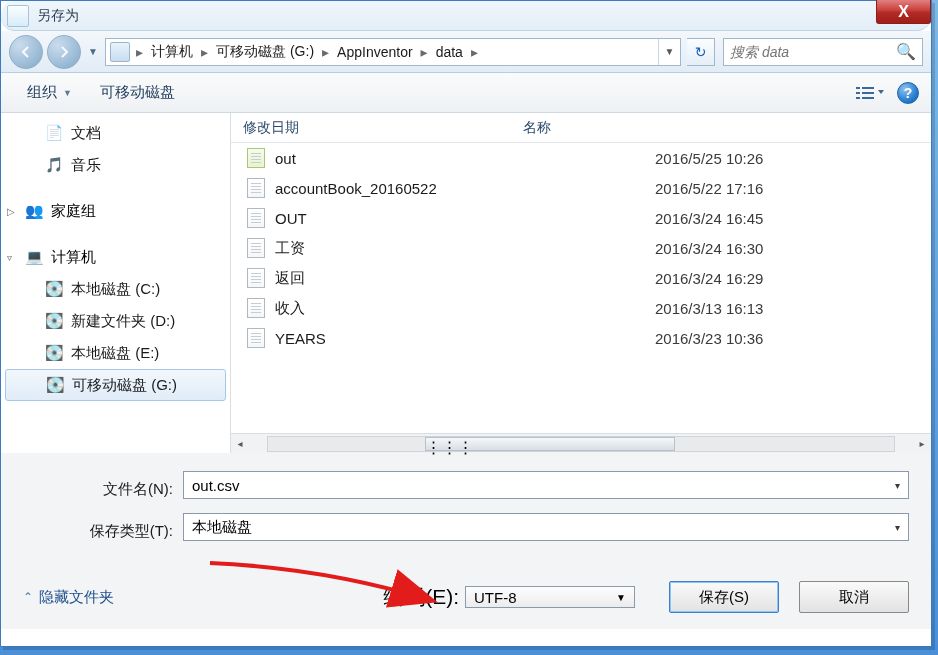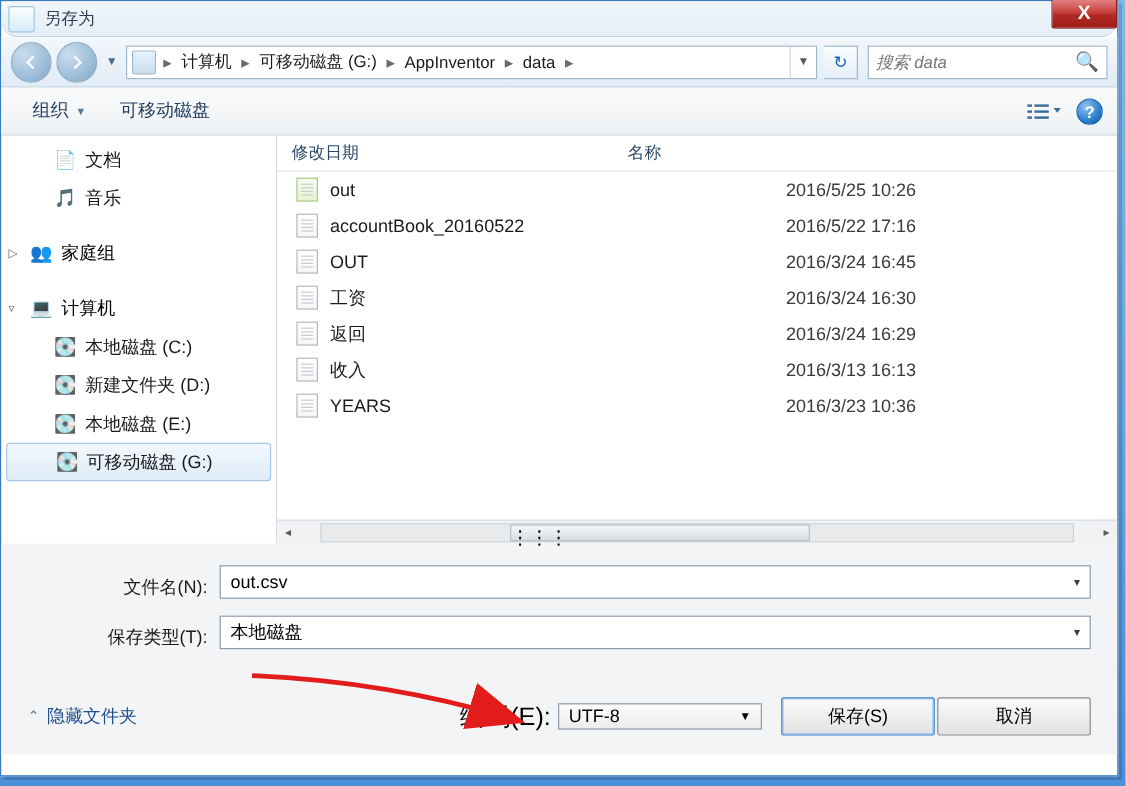--- a/index.html
+++ b/index.html
@@ -70,21 +70,21 @@
 .form-row .field .dd2 { font-size: 10px; color: #3a3a3a; margin-left: auto; }
 
 .footer { display: flex; align-items: center; padding: 12px 22px 16px 22px; background: #f2f4f6; }
 .footer .hide-link { font-size: 15px; color: #1e4e8c; cursor: pointer; display: flex; align-items: center; }
 .footer .hide-link .hicon { font-size: 12px; margin-right: 6px; color: #5a7a9a; }
 .footer .spacer2 { flex: 1; }
 .enc-row { display: flex; align-items: center; margin-right: 14px; }
 .enc-row label { font-size: 21px; margin-right: 6px; }
 .enc-select { width: 170px; height: 22px; border: 1px solid #8a9aaa; background: linear-gradient(#fdfdfd,#ececec); display: flex; align-items: center; padding: 0 8px; font-size: 15px; cursor: pointer; }
 .enc-select .dd3 { margin-left: auto; font-size: 10px; }
-.btn { width: 128px; height: 32px; border: 1px solid #888; background: linear-gradient(to bottom,#fafafa,#e2e2e2); font-size: 15px; cursor: pointer; margin-left: 2px; border-radius: 2px; }
+.btn { width: 110px; height: 32px; border: 1px solid #888; background: linear-gradient(to bottom,#fafafa,#e2e2e2); font-size: 15px; cursor: pointer; margin-left: 20px; border-radius: 2px; }
 .btn.primary { border: 1px solid #3a7fd0; box-shadow: 0 0 0 1px #8fc3f0 inset; }
 
 .arrow-annotation { position: absolute; left: 205px; top: 558px; width: 240px; height: 60px; pointer-events: none; z-index: 50; }
 .arrow-annotation svg { width: 100%; height: 100%; overflow: visible; }
 </style>
 </head>
 <body>
 
 <div class="window">
 

